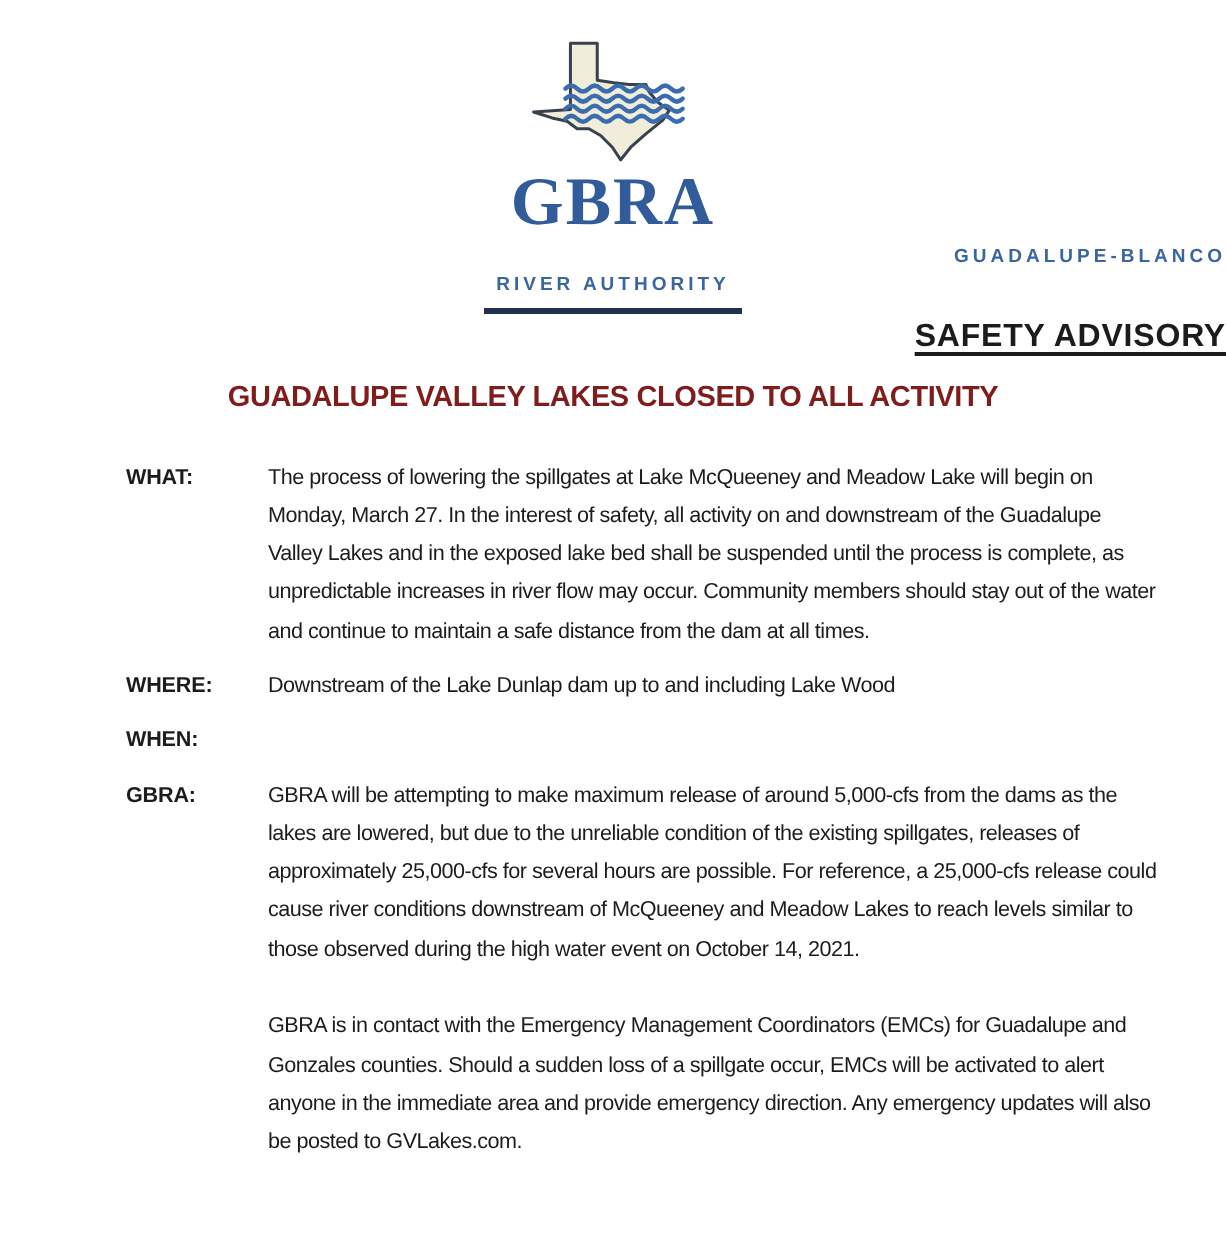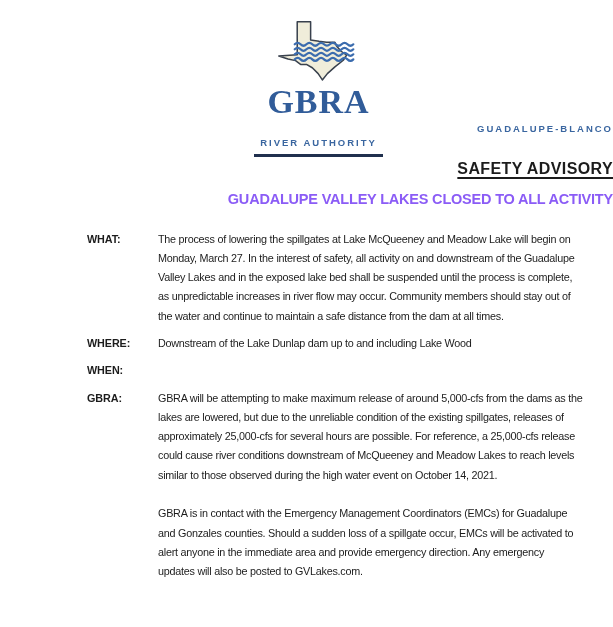--- a/index.html
+++ b/index.html
@@ -12,21 +12,20 @@
     height: 627px;
     overflow: hidden;
     font-family: "Liberation Sans", sans-serif;
     color: #1c1c1c;
   }
   .page {
     width: 613px;
     height: 627px;
     padding-top: 20px;
     box-sizing: border-box;
-    padding-left: 24px;
   }
 
   
   .logo {
     text-align: center;
   }
   .logo svg {
     display: block;
     margin: 0 auto;
   }
@@ -61,25 +60,25 @@
     text-align: right;
     font-weight: bold;
     font-size: 16px;
     letter-spacing: 0.4px;
     text-decoration: underline;
     text-underline-offset: 2.5px;
     text-decoration-thickness: 1.5px;
   }
   .doc-title {
     margin: 13px 0 0 0;
-    text-align: right;
+    text-align: center;
     font-weight: bold;
     font-size: 14.5px;
     letter-spacing: -0.2px;
-    color: #8b5cf6;
+    color: #7f1d1d;
   }
 
   
   .sections {
     margin-top: 23px;
     padding-left: 63px;
     padding-right: 30px;
   }
   .section {
     display: flex;

